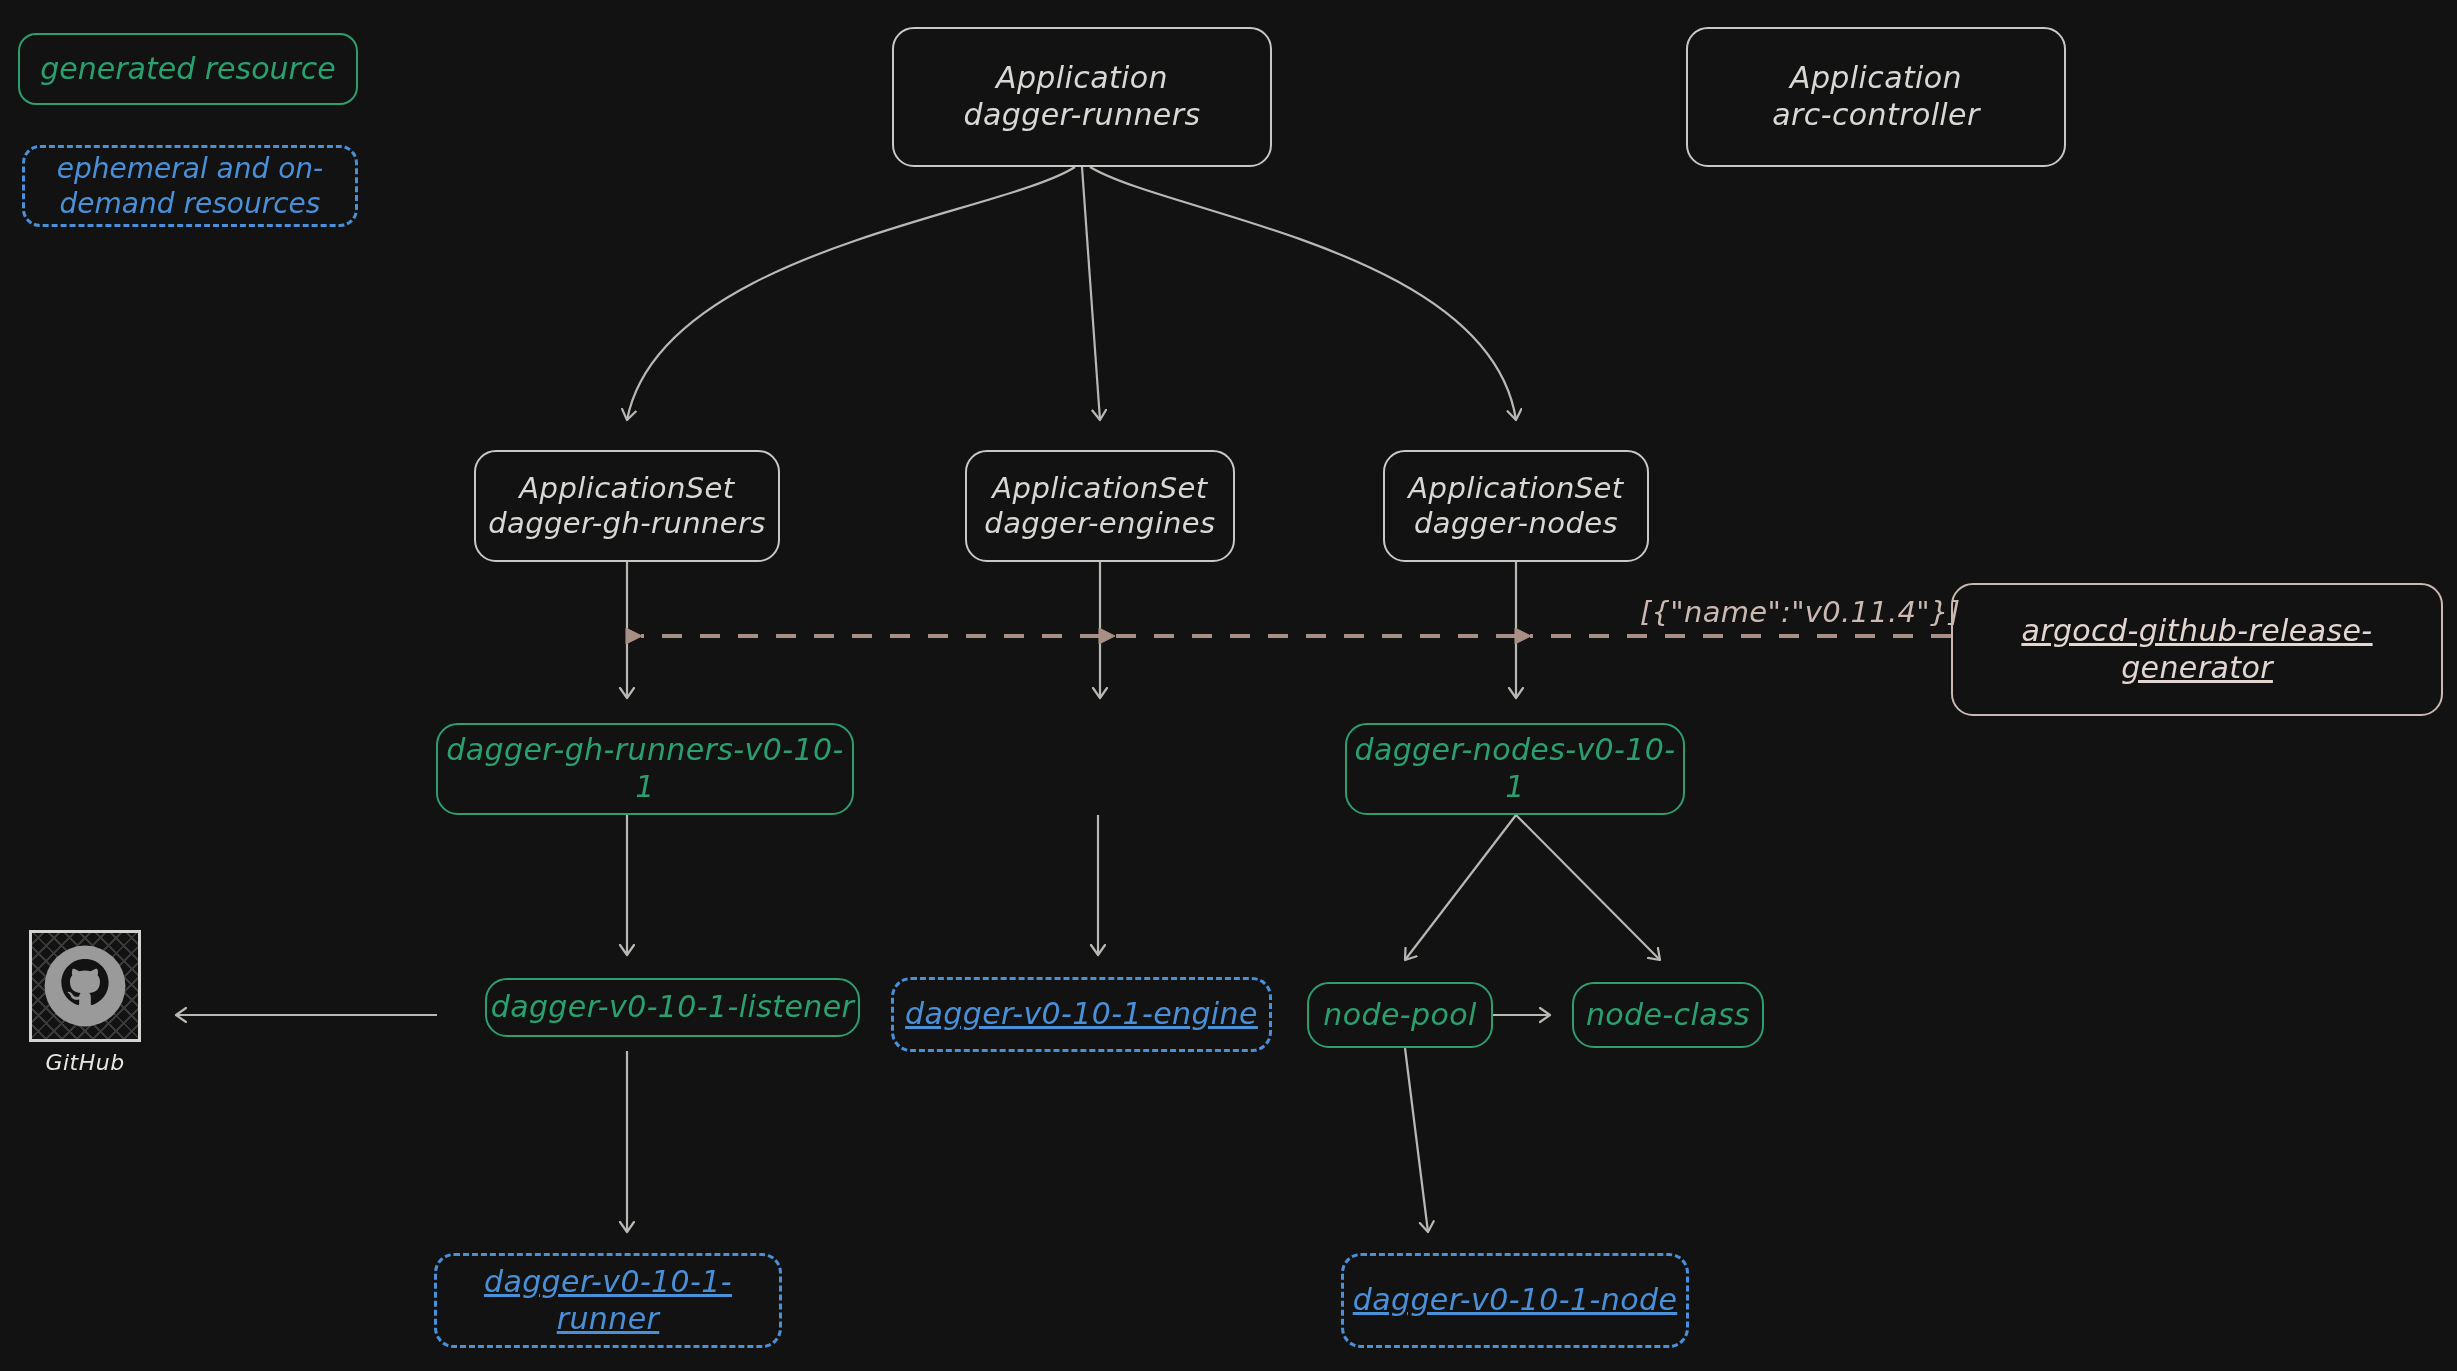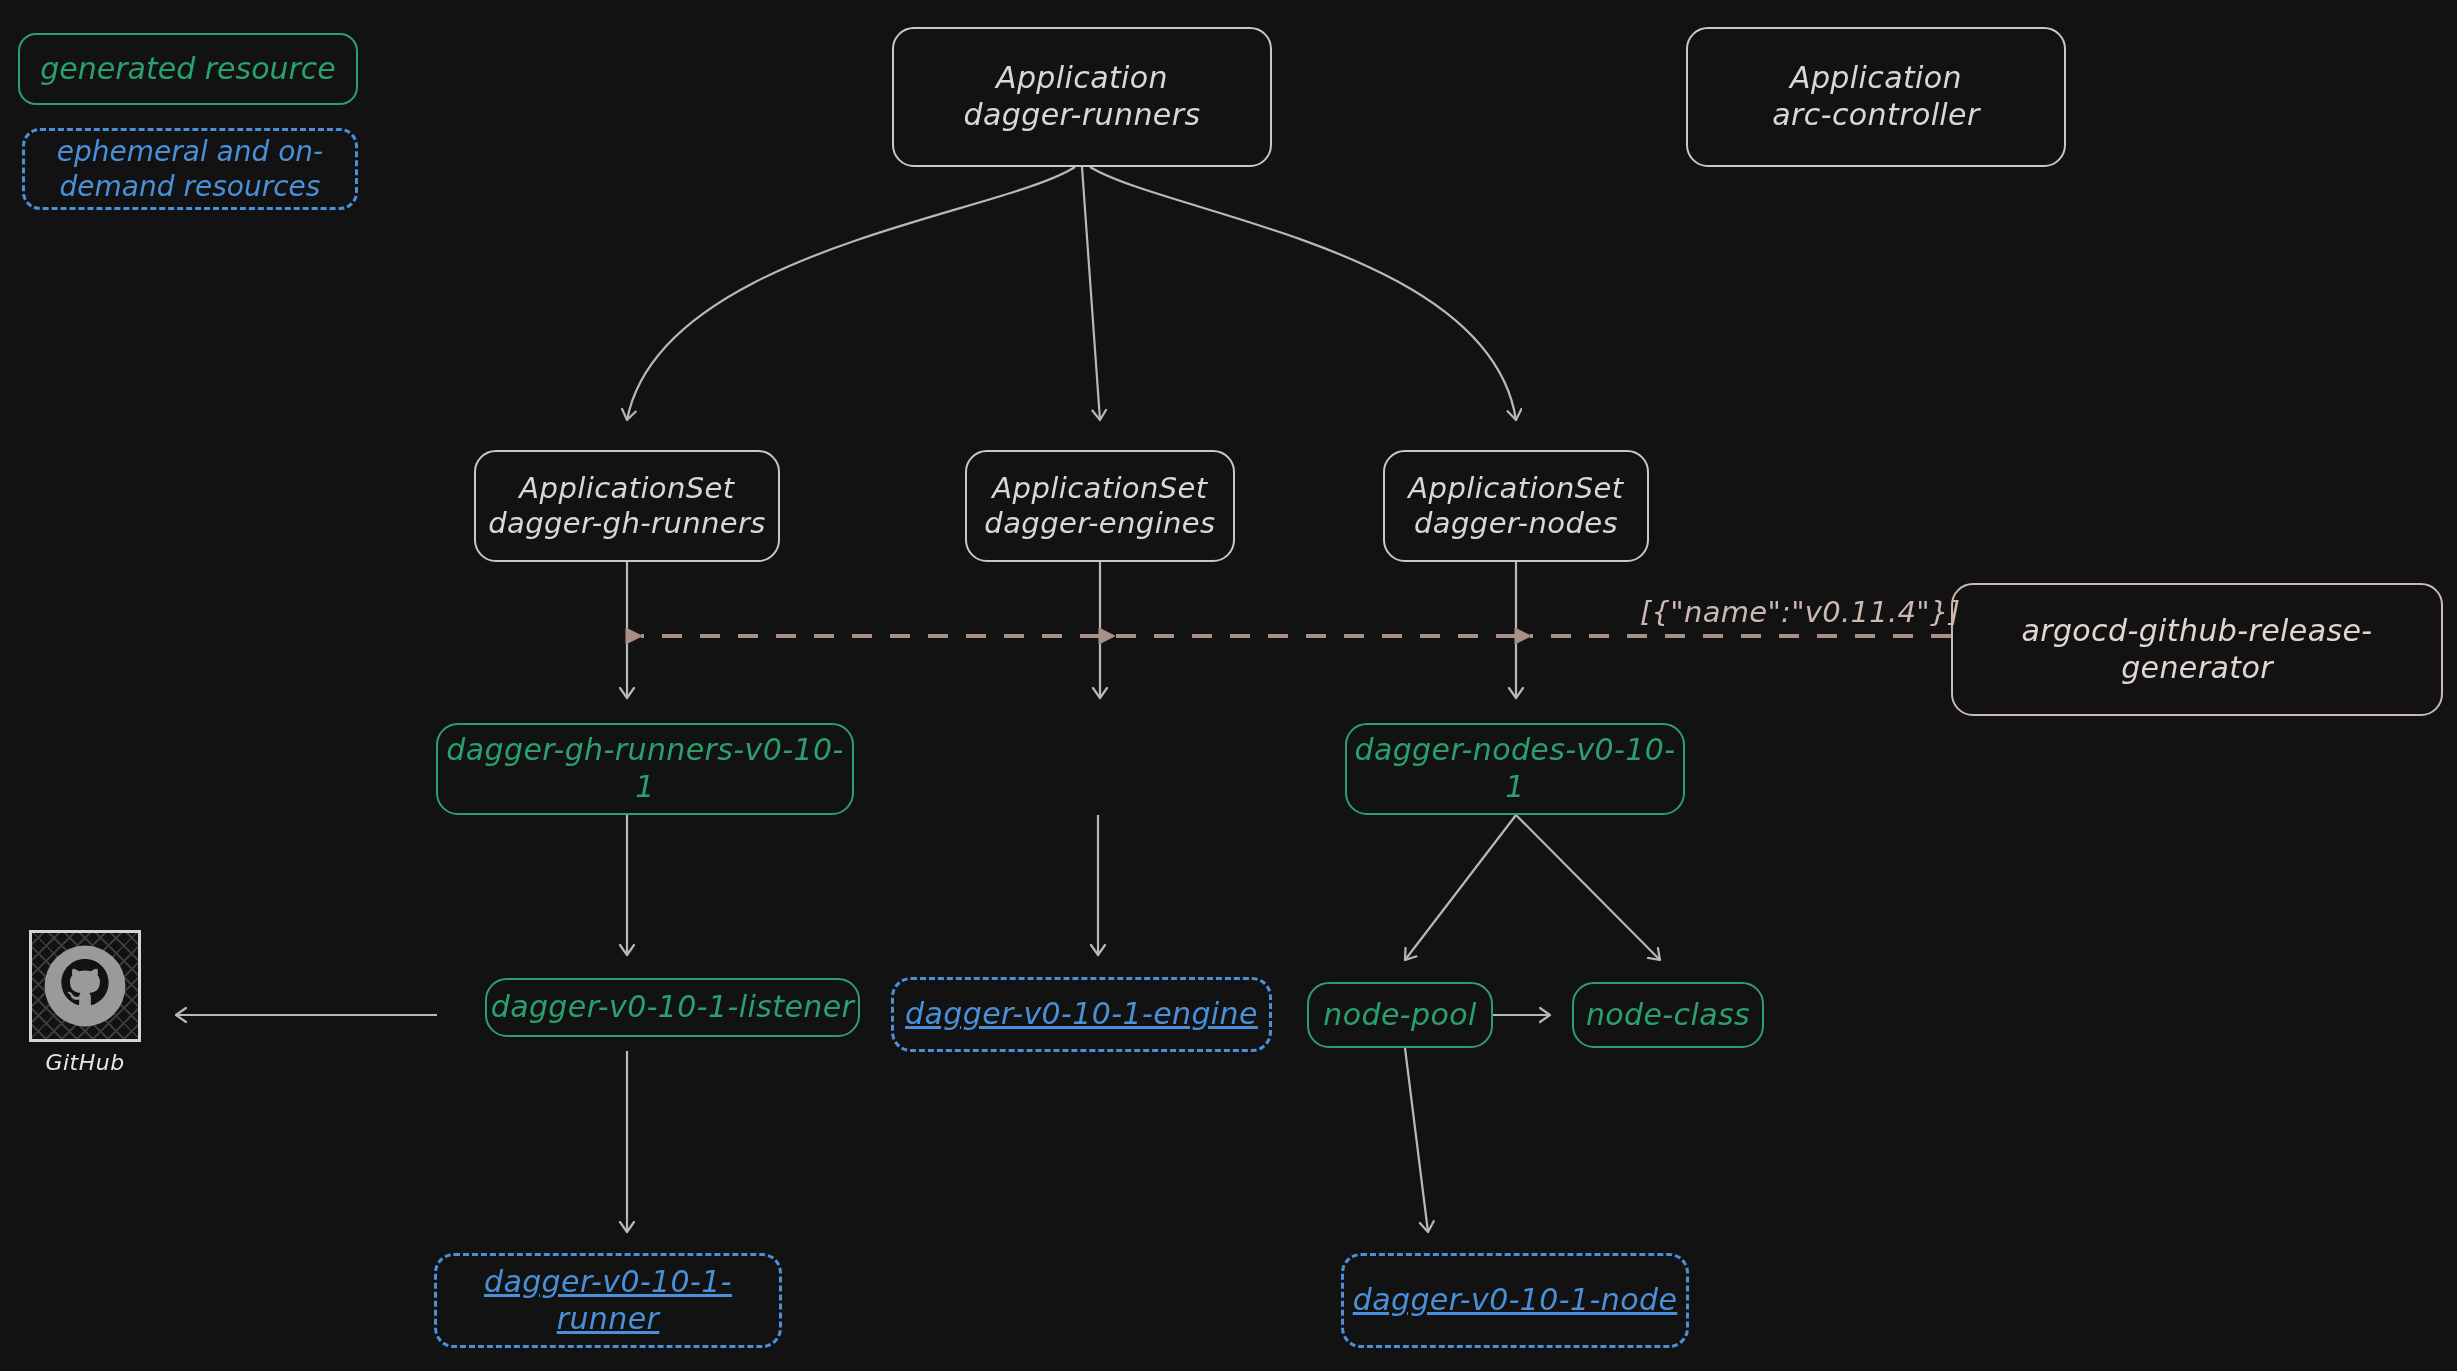--- a/index.html
+++ b/index.html
@@ -52,20 +52,21 @@
   }
   .n-blue-dashed {
     border: 3px dashed #4a90d9;
     color: #4a90d9;
     border-radius: 20px;
     text-decoration: underline;
   }
   .n-tan {
     border: 2.2px solid #cbb8b0;
     color: #e3d6d0;
+    text-decoration: underline;
   }
   .fs-30 { font-size: 30px; }
   .fs-29 { font-size: 29px; }
 
   
   .legend-box {
     position: absolute;
     box-sizing: border-box;
     display: flex;
     align-items: center;
@@ -157,21 +158,21 @@
       <path d="M1100,636 L641,636" marker-end="url(#ah-tan)"></path>
     </g>
   </svg>
 
   <div class="legend-box hand" style="left:18px; top:33px; width:340px; height:72px;
               border:2.2px solid #2f9e6e; border-radius:18px;
               color:#2aa06e; font-size:30px;">
     <span>generated resource</span>
   </div>
 
-  <div class="legend-box hand" style="left:22px; top:128px; width:336px; height:82px;
+  <div class="legend-box hand" style="left:22px; top:145px; width:336px; height:82px;
               border:3px dashed #4a90d9; border-radius:18px;
               color:#4a90d9; font-size:28px;">
     <span>ephemeral and on-
 demand resources</span>
   </div>
 
   <div class="node n-white fs-30 hand" style="left:892px; top:27px; width:380px; height:140px;">
     <span>Application
 dagger-runners</span>
   </div>

